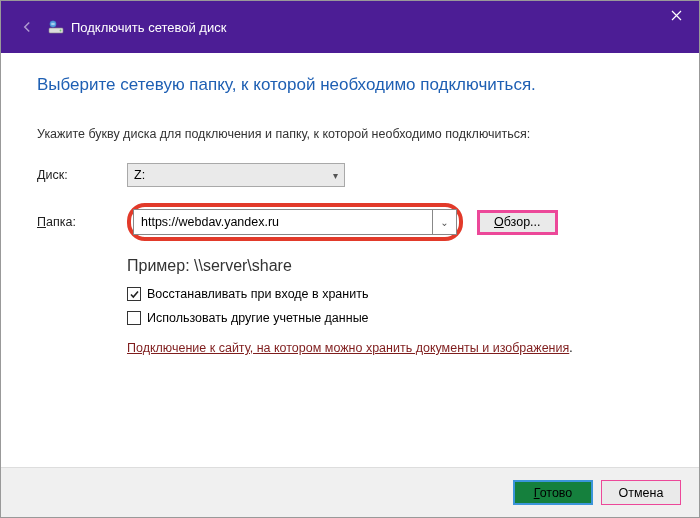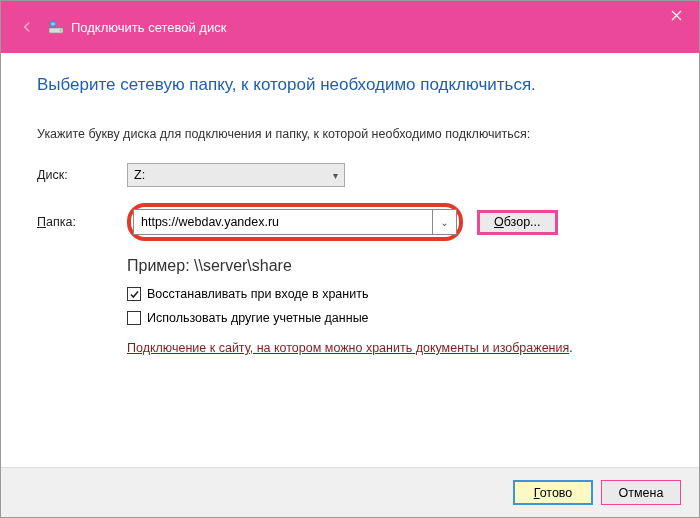--- a/index.html
+++ b/index.html
@@ -6,21 +6,21 @@
     body {
       font-family: "Segoe UI", Tahoma, sans-serif;
       font-size: 12px;
       background: #fff;
       width: 700px;
       height: 518px;
       overflow: hidden;
       border: 1px solid #999;
     }
     .titlebar {
-      background: #ec4899;
+      background: #4c1d95;
       height: 52px;
       display: flex;
       align-items: center;
       padding: 0 14px;
       color: #fff;
       position: relative;
     }
     .back-arrow {
       width: 24px; height: 24px;
       display: flex; align-items: center; justify-content: center;
@@ -176,21 +176,21 @@
       height: 25px;
       min-width: 80px;
       padding: 0 12px;
       font-size: 12.5px;
       border: 1px solid #ec4899;
       background: #eaeaea;
       cursor: pointer;
     }
     .footer-btn.primary {
       border: 2px solid #3b95da;
-      background: #fef9c3;
+      background: #15803d;
     }
   </style>
 </head>
 <body>
 
 <div class="titlebar">
   <div class="back-arrow">
     <svg width="18" height="18" viewBox="0 0 24 24" fill="none" stroke="#fff" stroke-width="2">
       <path d="M15 6l-6 6 6 6"></path>
     </svg>

